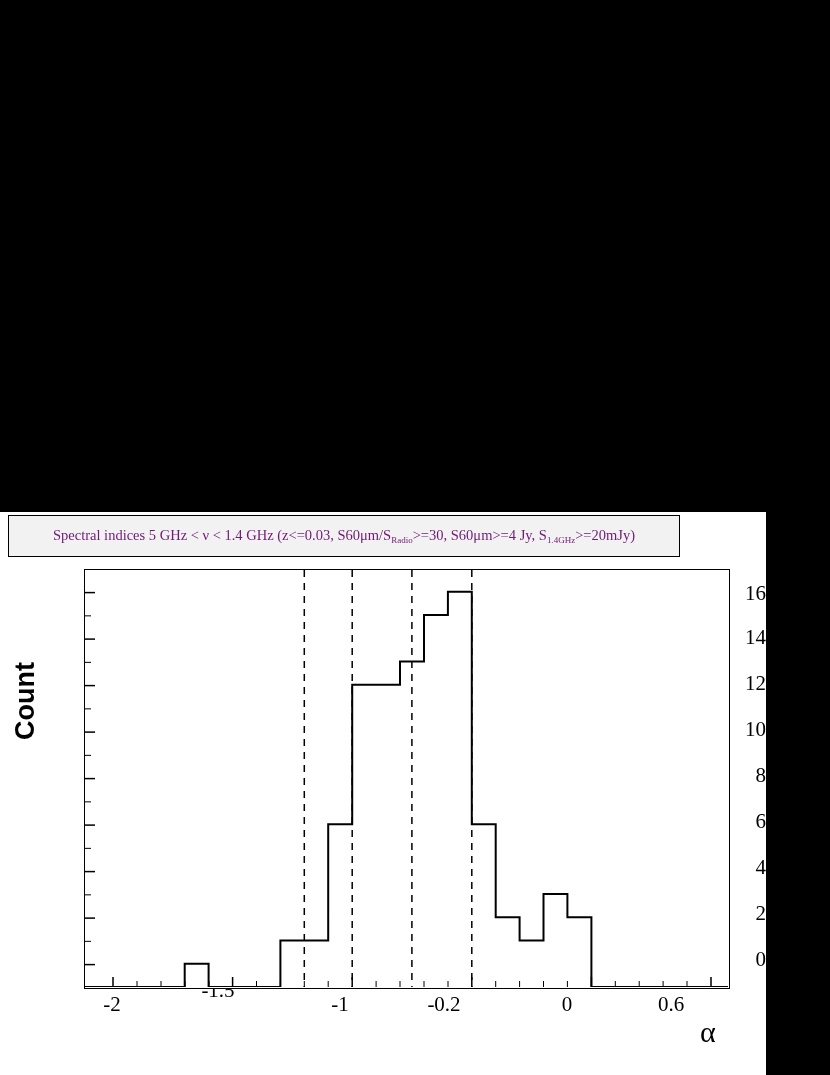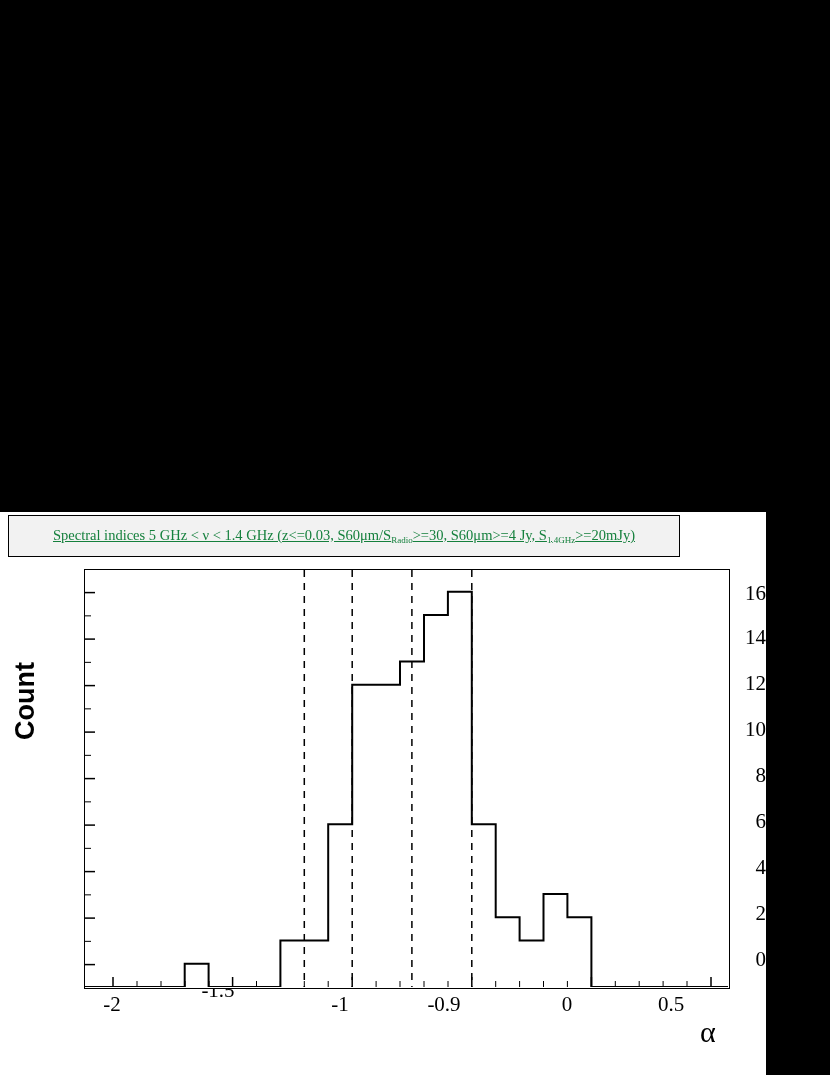--- a/index.html
+++ b/index.html
@@ -35,24 +35,23 @@
     background: #f2f2f2;
     border: 1px solid #000000;
     box-sizing: border-box;
     display: flex;
     align-items: center;
     justify-content: center;
   }
   #title-text {
     font-family: "Liberation Serif", serif;
     font-size: 14.5px;
-    color: #15803d;
+    color: #701a75;
     white-space: nowrap;
     letter-spacing: 0px;
-    text-decoration: underline;
   }
   #title-text sub {
     font-size: 9px;
     vertical-align: -3px;
   }
 
   
   #plot-frame {
     position: absolute;
     left: 84px;
@@ -138,23 +137,23 @@
   <div class="ytick-label" style="top: 207px; width: 74px;">10</div>
   <div class="ytick-label" style="top: 253px; width: 74px;">8</div>
   <div class="ytick-label" style="top: 299px; width: 74px;">6</div>
   <div class="ytick-label" style="top: 345px; width: 74px;">4</div>
   <div class="ytick-label" style="top: 391px; width: 74px;">2</div>
   <div class="ytick-label" style="top: 437px; width: 74px;">0</div>
 
   <div class="xtick-label" style="left:  82px; top: 482px; width: 60px;">-2</div>
   <div class="xtick-label" style="left: 188px; top: 468px; width: 60px;">-1.5</div>
   <div class="xtick-label" style="left: 310px; top: 482px; width: 60px;">-1</div>
-  <div class="xtick-label" style="left: 414px; top: 482px; width: 60px;">-0.9</div>
+  <div class="xtick-label" style="left: 414px; top: 482px; width: 60px;">-0.2</div>
   <div class="xtick-label" style="left: 537px; top: 482px; width: 60px;">0</div>
-  <div class="xtick-label" style="left: 641px; top: 482px; width: 60px;">0.5</div>
+  <div class="xtick-label" style="left: 641px; top: 482px; width: 60px;">0.6</div>
 
   <div class="region-label" style="left: 327px; top: 250px; transform: rotate(-90deg) translate(-100%, 0);">loss</div>
   <div class="region-label" style="left: 385px; top: 250px; transform: rotate(-90deg) translate(-100%, 0);">leakage</div>
   <div class="region-label" style="left: 442px; top: 250px; transform: rotate(-90deg) translate(-100%, 0);">injection</div>
 
   <div id="plot-frame">
     <svg width="643" height="417" viewBox="0 0 643 417">
 
       <g stroke="#000000" stroke-width="1.5">
         <line x1="0" y1="394.6" x2="10" y2="394.6"></line>

